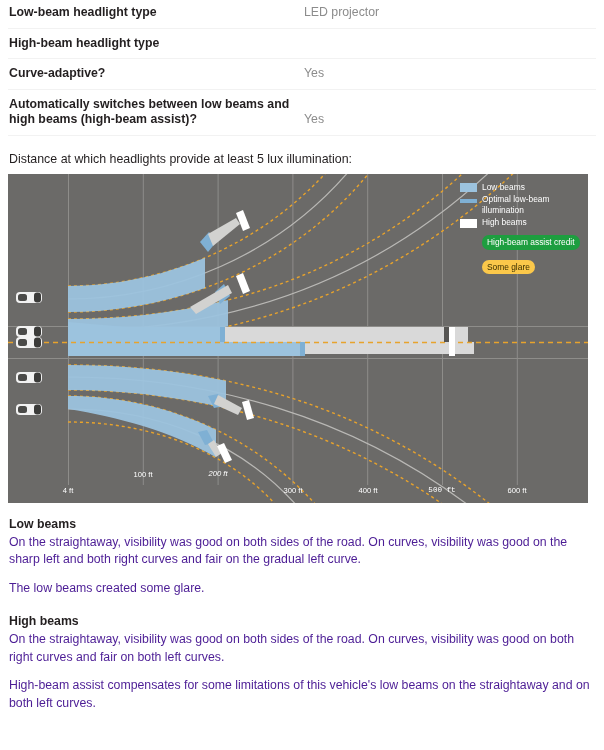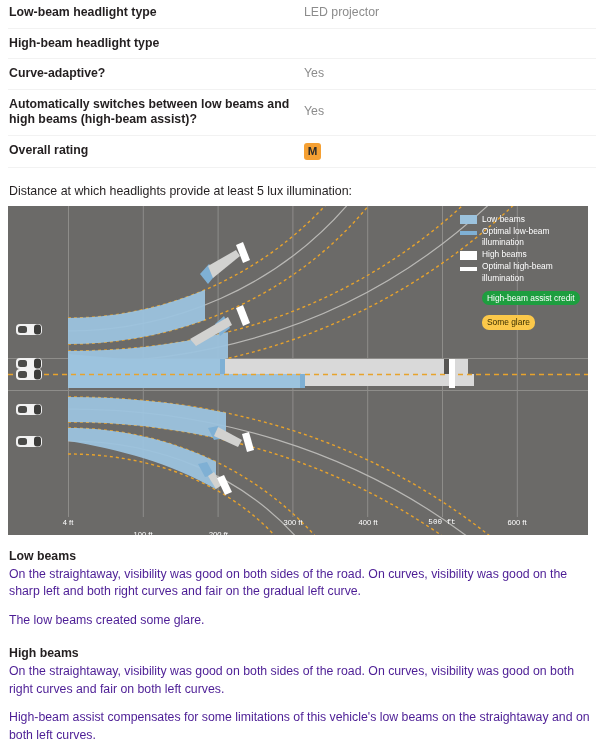--- a/index.html
+++ b/index.html
@@ -10,21 +10,21 @@
     font-family: "Liberation Sans", sans-serif;
     color: #231f20;
     overflow: hidden;
   }
   .page { width: 604px; height: 750px; position: relative; background:#fff; }
 
   
   .spec-table { width: 604px; padding: 0 8px; }
   .spec-row {
     display: flex;
-    align-items: center;
+    align-items: flex-end;
     border-bottom: 1px solid #f2f2f2;
     min-height: 28px;
     padding: 7px 0 7px 0;
   }
   .spec-row:first-child { padding-top: 5px; }
   .spec-label {
     width: 296px;
     font-size: 12.3px;
     font-weight: bold;
     line-height: 15.5px;
@@ -135,26 +135,20 @@
     <div class="spec-row">
       <div class="spec-label">Curve-adaptive?</div>
       <div class="spec-value">Yes</div>
     </div>
 
     <div class="spec-row">
       <div class="spec-label">Automatically switches between low beams and high beams (high-beam assist)?</div>
       <div class="spec-value">Yes</div>
     </div>
 
-    <div class="spec-row">
-      <div class="spec-label">Overall rating</div>
-      <div class="spec-value">
-        <span class="rating-badge" id="rating-badge" style="background: rgb(245, 160, 51);">M</span>
-      </div>
-    </div>
 
   </div>
 
   <div class="chart-caption">Distance at which headlights provide at least 5 lux illumination:</div>
 
   <div class="chart-wrap">
 
     <svg class="chart-svg" width="580" height="329" viewBox="0 0 580 329">
       <defs>
         <clipPath id="plotclip">
@@ -306,37 +300,31 @@
             <span class="sw-bar-blue" style="display:block"></span>
           </span>
         <span class="legend-text">Optimal low-beam illumination</span>
       </div>
       <div class="legend-item">
         <span class="legend-sw">
             <span class="sw-box-white" style="display:block"></span>
           </span>
         <span class="legend-text">High beams</span>
       </div>
-      <div class="legend-item">
-        <span class="legend-sw">
-            <span class="sw-bar-white" style="display:block"></span>
-          </span>
-        <span class="legend-text">Optimal high-beam illumination</span>
-      </div>
       <div class="badge-row">
         <span class="pill pill-green">High-beam assist credit</span>
       </div>
       <div class="badge-row">
         <span class="pill pill-amber">Some glare</span>
       </div>
     </div>
 
     <div class="axis-label" style="left:60px;  top:312px;">4 ft</div>
-    <div class="axis-label" style="left:135px; top:324px;">100 ft</div>
-    <div class="axis-label" style="left:210px; top:324px;font-style:italic;">200 ft</div>
+    <div class="axis-label" style="left:135px; top:296px;">100 ft</div>
+    <div class="axis-label" style="left:210px; top:295px;font-style:italic;">200 ft</div>
     <div class="axis-label" style="left:285px; top:312px;">300 ft</div>
     <div class="axis-label" style="left:360px; top:312px;">400 ft</div>
     <div class="axis-label" style="left:434px; top:312px;font-family:Liberation Mono, monospace;">500 ft</div>
     <div class="axis-label" style="left:509px; top:312px;">600 ft</div>
   </div>
 
   <div class="narrative">
     <div class="n-head">Low beams</div>
     <p class="n-para">On the straightaway, visibility was good on both sides of the road. On curves, visibility was good on the sharp left and both right curves and fair on the gradual left curve.</p>
     <p class="n-para">The low beams created some glare.</p>

